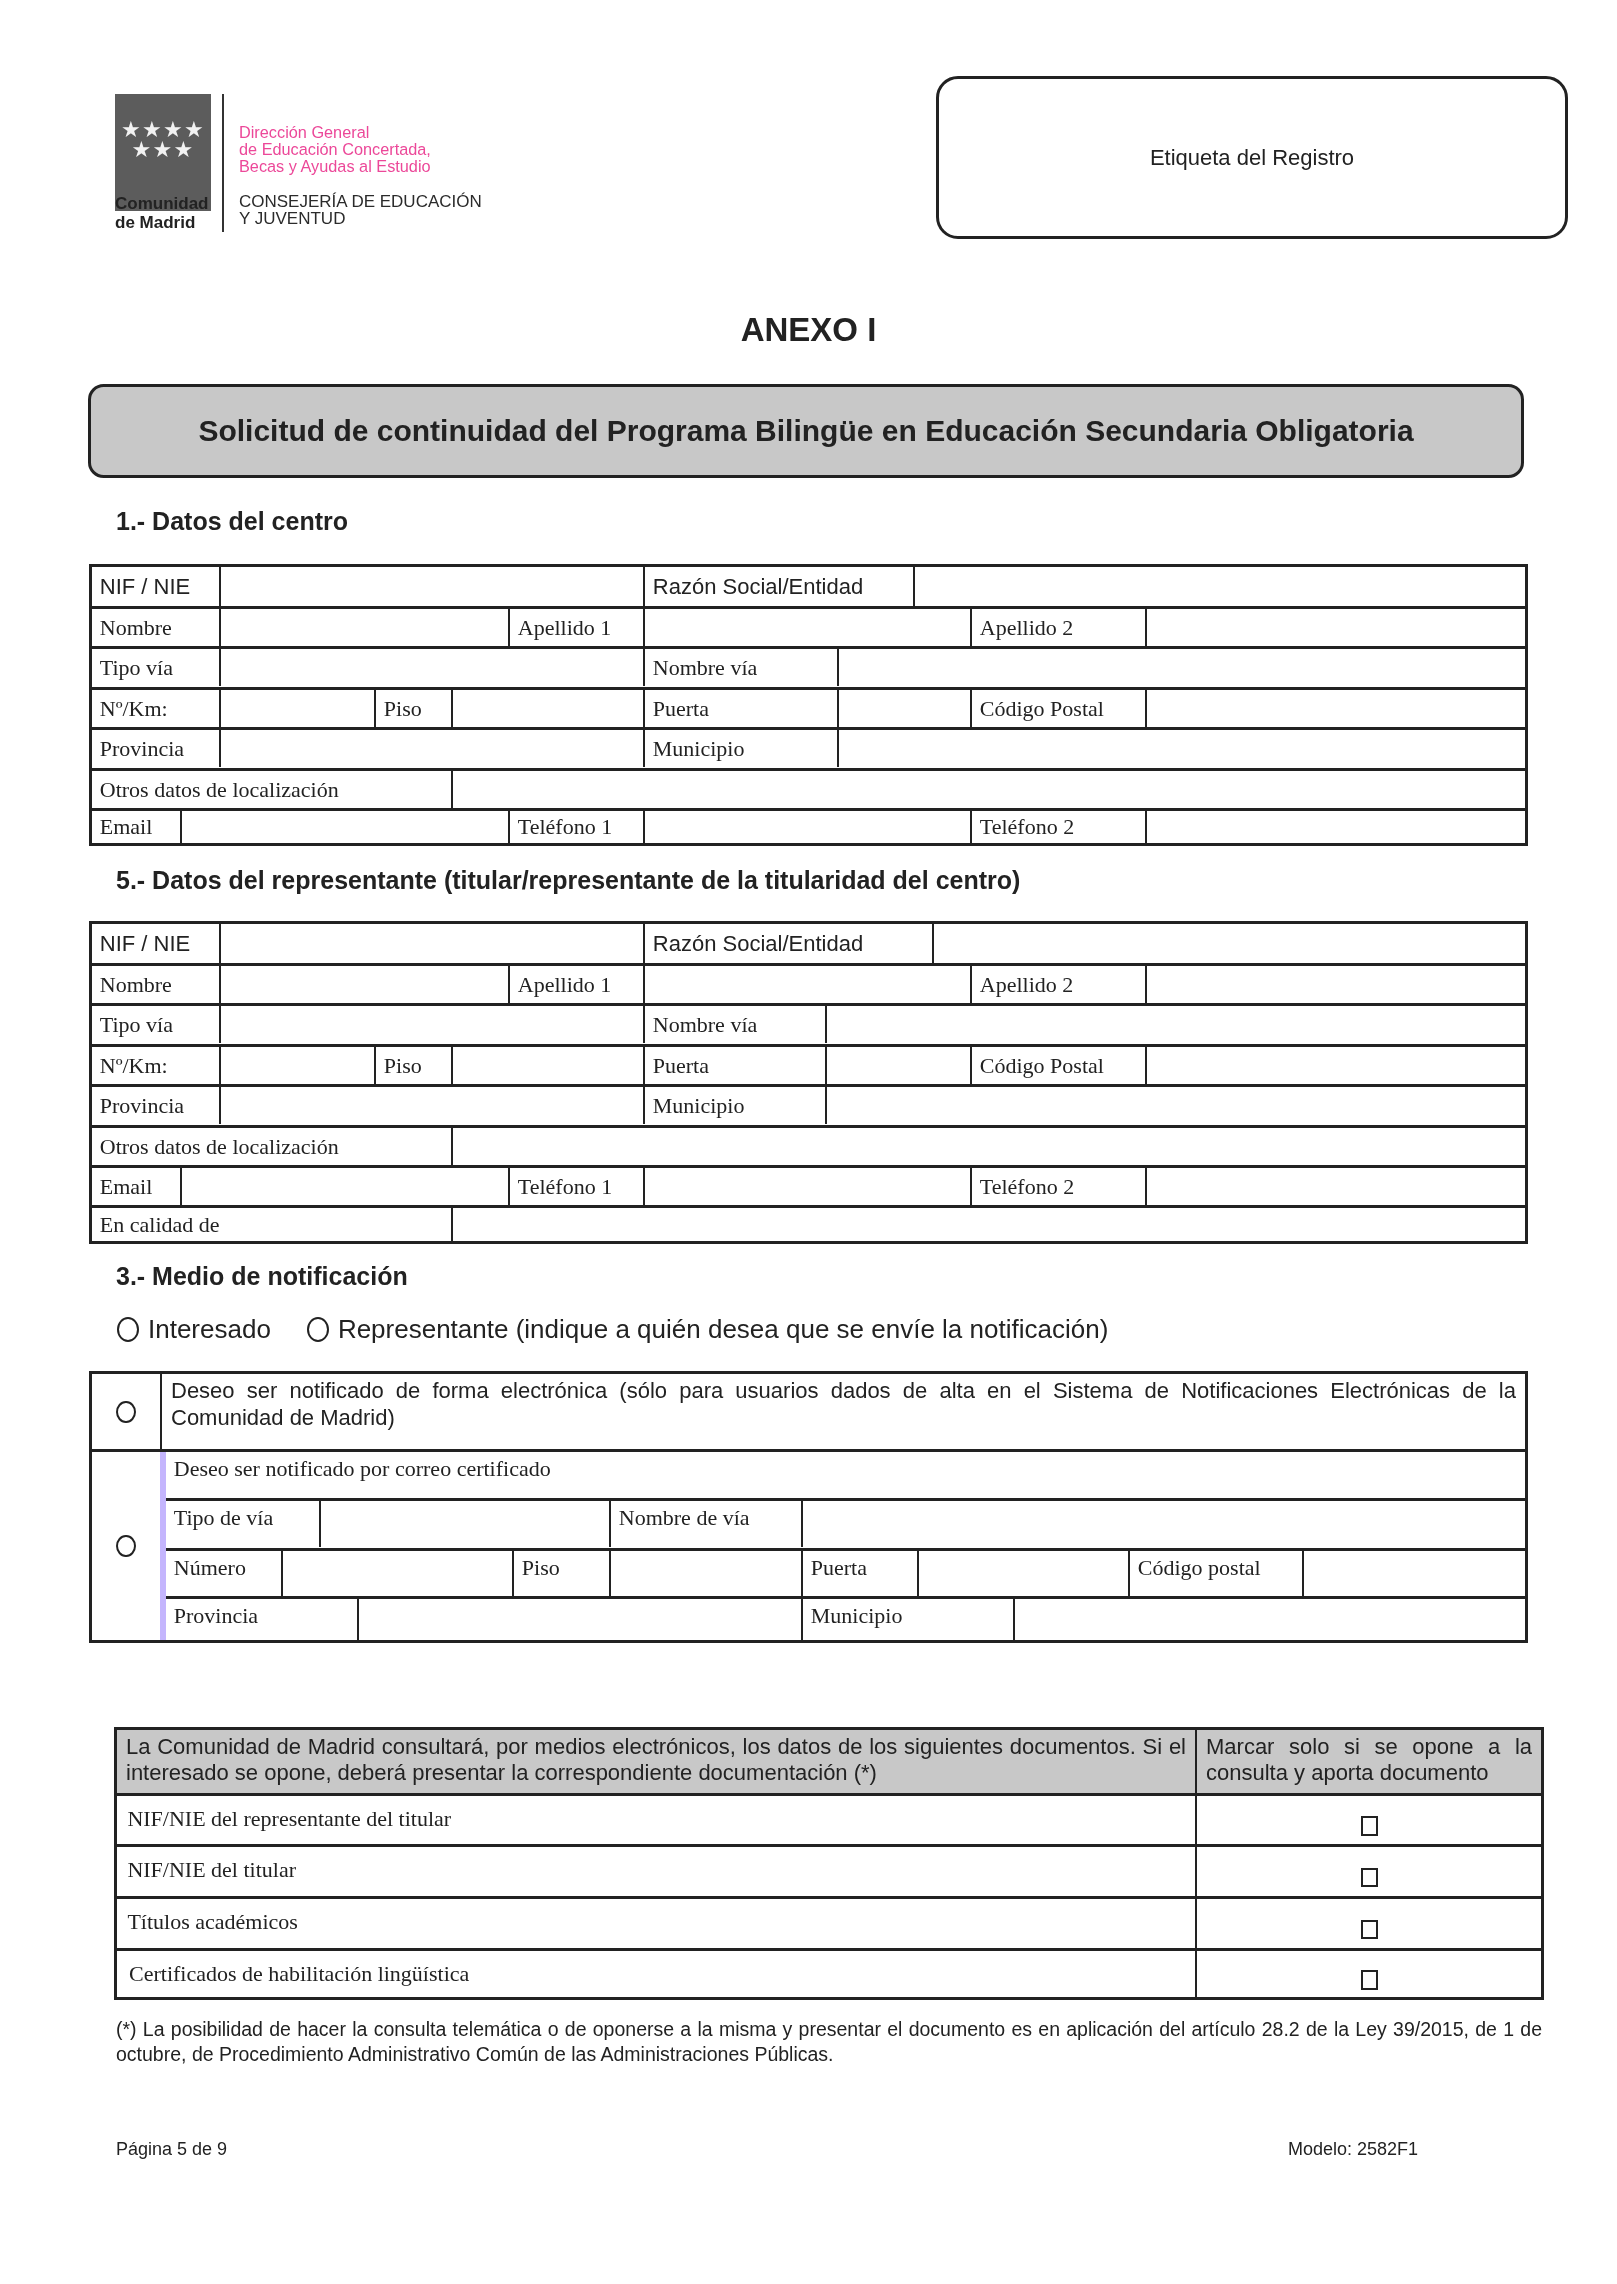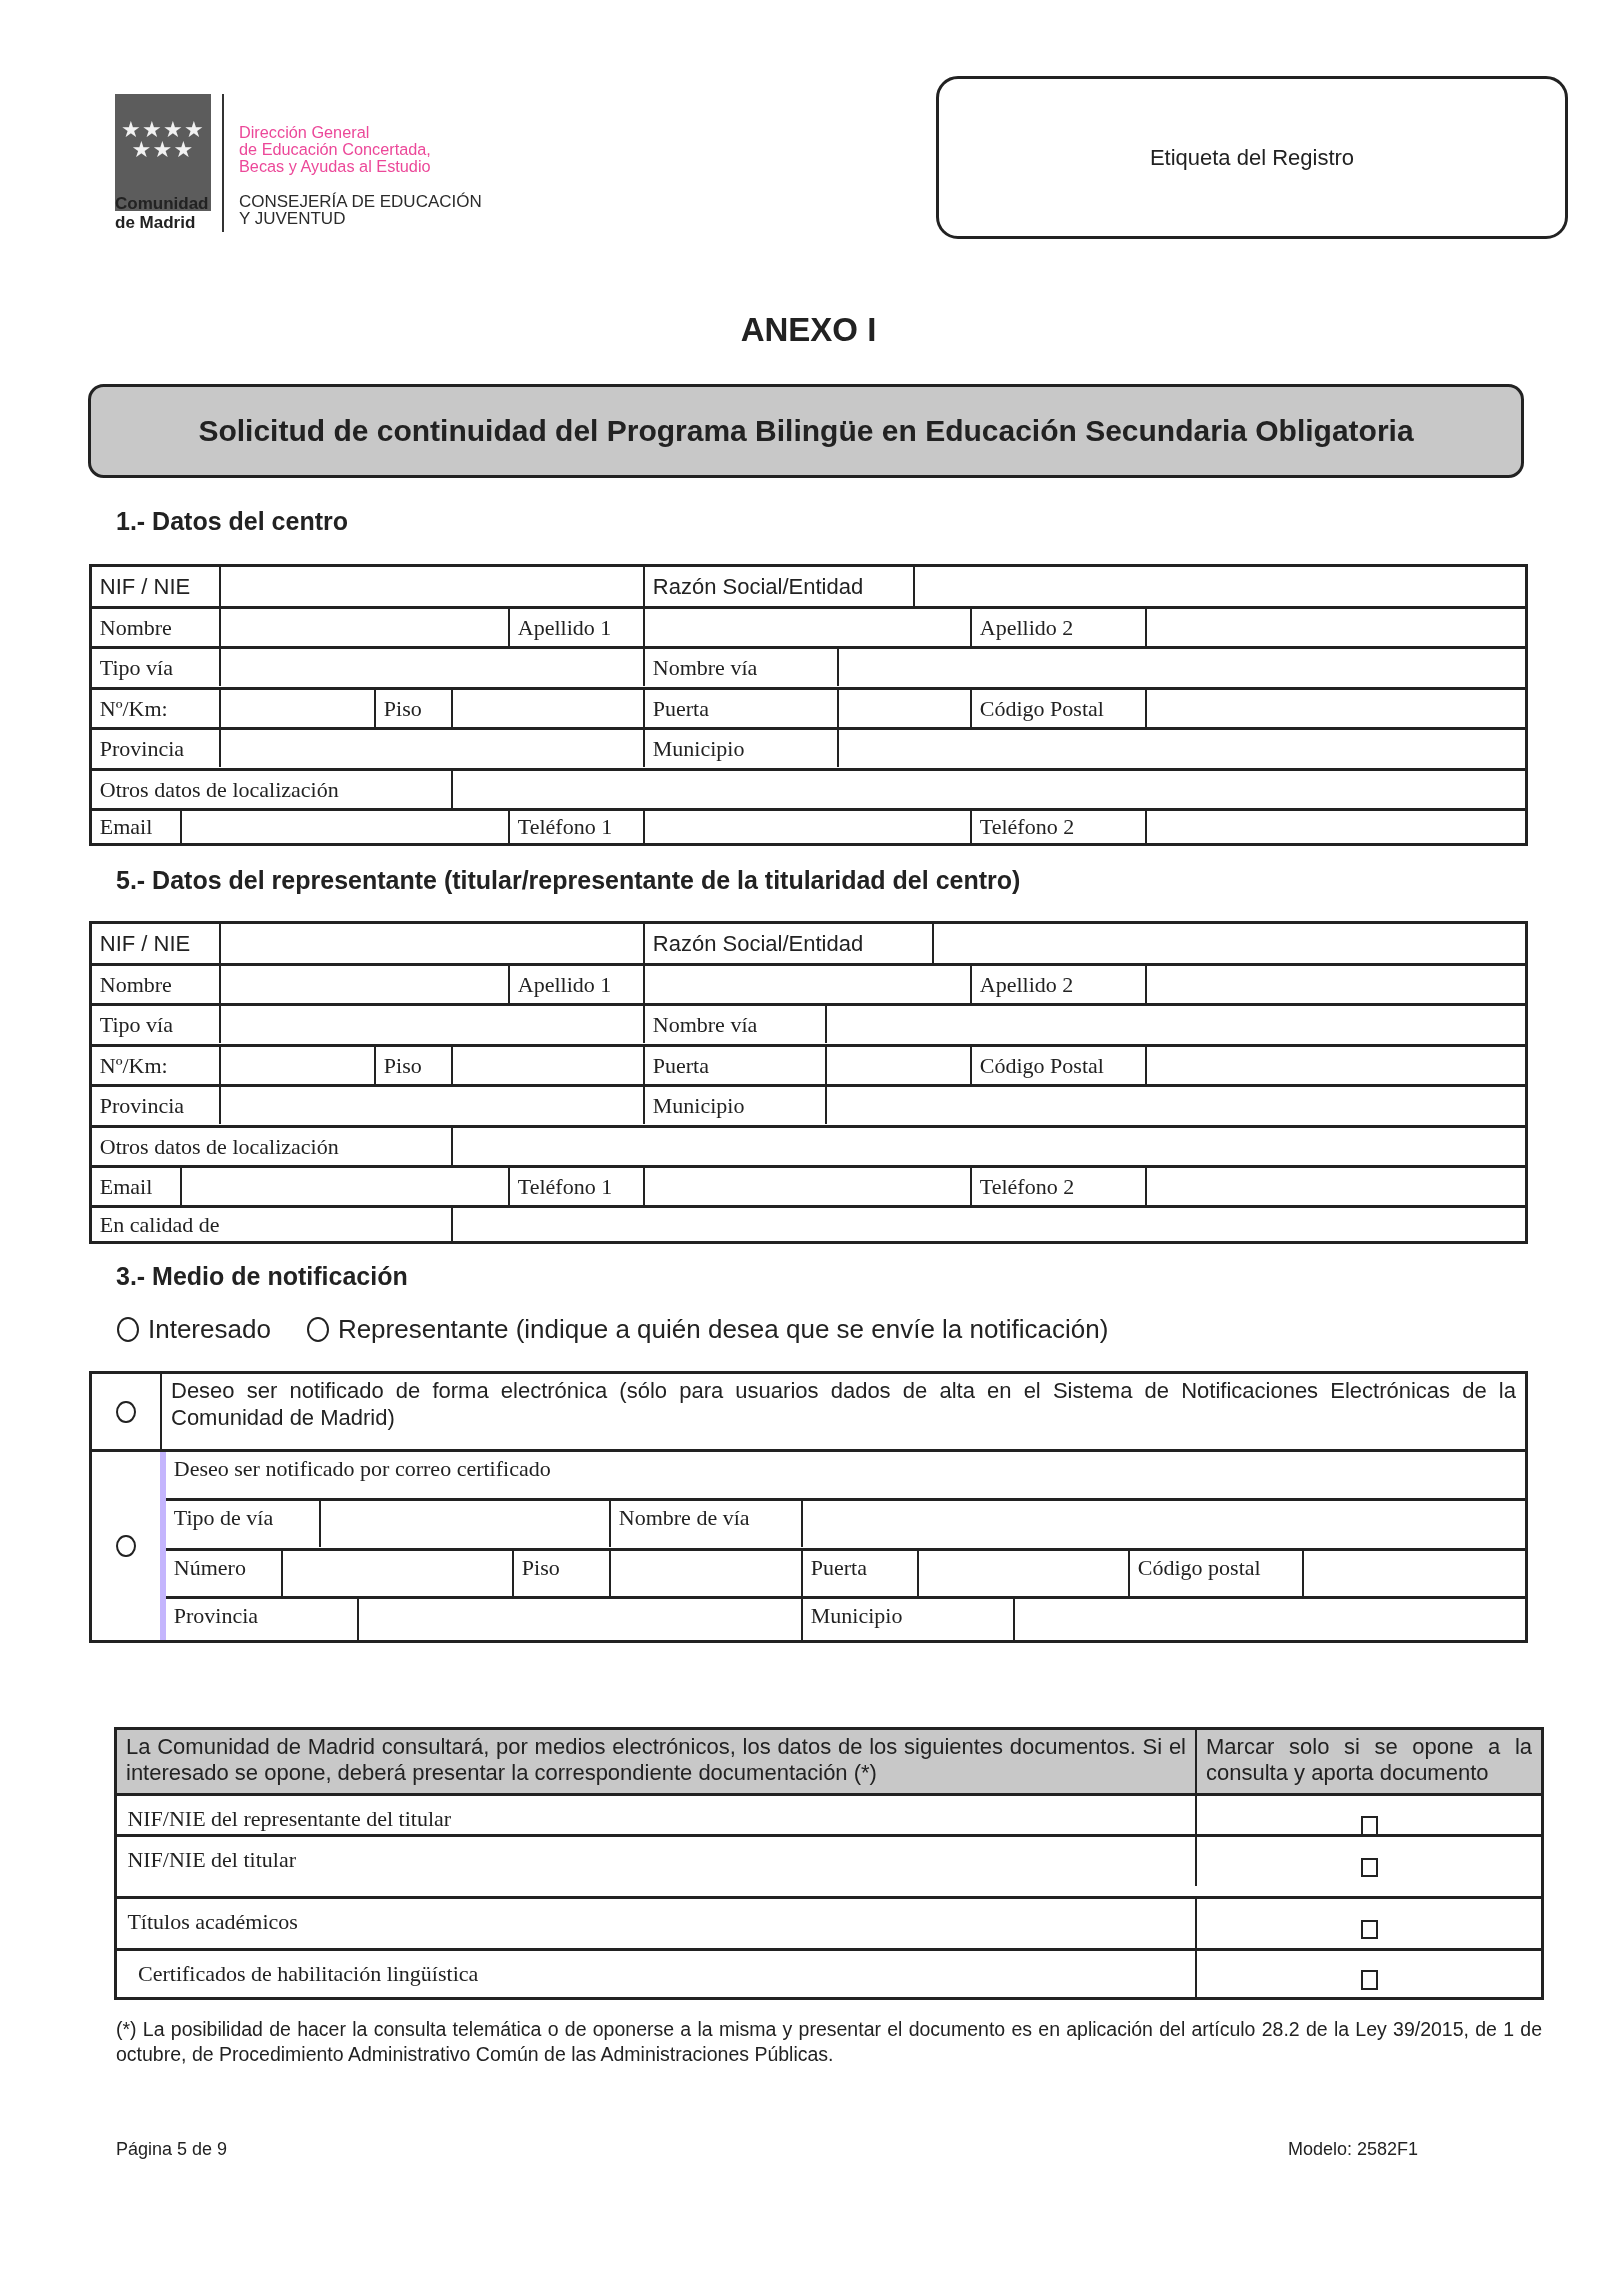--- a/index.html
+++ b/index.html
@@ -247,34 +247,34 @@
   <div class="row sep" style="top:63px; height:51px;">
     <div class="cell" style="left:0; width:1078px; align-items:flex-start; padding-top:10.4px; padding-left:10.4px;">NIF/NIE del representante del titular</div>
     <div class="cell vl" style="left:1078px; right:0; justify-content:center; padding-left:0; padding-top:11.7px;">
       <span class="checkbox"></span>
     </div>
   </div>
   <div class="row" style="top:0; height:63px; background:#c8c8c8;">
     <div class="cell hdr-cell" style="left:0; width:1078px;">La Comunidad de Madrid consultará, por medios electrónicos, los datos de los siguientes documentos. Si el interesado se opone, deberá presentar la correspondiente documentación (*)</div>
     <div class="cell vl hdr-cell" style="left:1078px; right:0;">Marcar solo si se opone a la consulta y aporta documento</div>
   </div>
-  <div class="row sep" style="top:104px; height:52px;">
+  <div class="row sep" style="top:114px; height:52px;">
     <div class="cell" style="left:0; width:1078px; align-items:flex-start; padding-top:10.4px; padding-left:10.4px;">NIF/NIE del titular</div>
     <div class="cell vl" style="left:1078px; right:0; justify-content:center; padding-left:0; padding-top:11.7px;">
       <span class="checkbox"></span>
     </div>
   </div>
   <div class="row sep" style="top:166px; height:52px;">
     <div class="cell" style="left:0; width:1078px; align-items:flex-start; padding-top:10.4px; padding-left:10.4px;">Títulos académicos</div>
     <div class="cell vl" style="left:1078px; right:0; justify-content:center; padding-left:0; padding-top:11.7px;">
       <span class="checkbox"></span>
     </div>
   </div>
   <div class="row sep" style="top:218px; bottom:0;">
-    <div class="cell" style="left:0; width:1078px; align-items:flex-start; padding-top:10.4px; padding-left:21px;">Certificados de habilitación lingüística</div>
+    <div class="cell" style="left:0; width:1078px; align-items:flex-start; padding-top:10.4px; padding-left:12px;">Certificados de habilitación lingüística</div>
     <div class="cell vl" style="left:1078px; right:0; justify-content:center; padding-left:0; padding-top:11.7px;">
       <span class="checkbox"></span>
     </div>
   </div>
 </div>
 
 <div class="abs footnote">(*) La posibilidad de hacer la consulta telemática o de oponerse a la misma y presentar el documento es en aplicación del artículo 28.2 de la Ley 39/2015, de 1 de octubre, de Procedimiento Administrativo Común de las Administraciones Públicas.</div>
 
 <div class="abs footer-l">Página 5 de 9</div>
 <div class="abs footer-r">Modelo: 2582F1</div>

